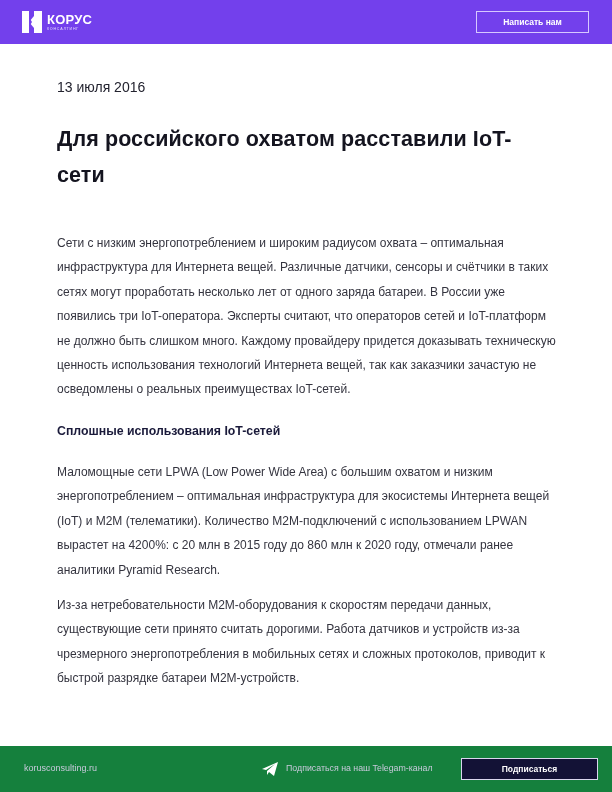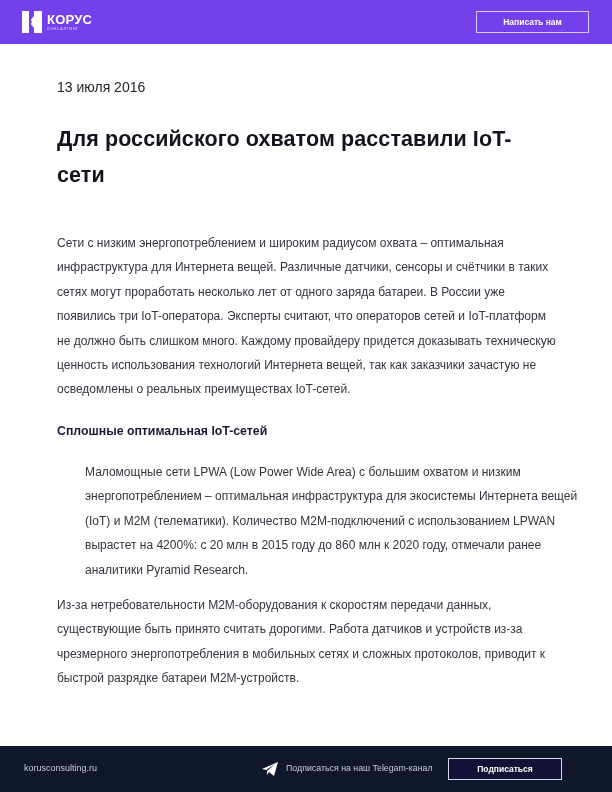--- a/index.html
+++ b/index.html
@@ -29,32 +29,32 @@
       position: absolute; left: 57px; top: 121px; width: 500px;
       font-size: 21.5px; font-weight: bold; line-height: 36px; color: #14141f; letter-spacing: 0.1px;
     }
 
     .para {
       position: absolute; left: 57px; width: 500px;
       font-size: 12px; line-height: 24.4px; color: #34343f;
     }
     .p1 { top: 231px; }
     .subhead { position: absolute; left: 57px; top: 424px; font-size: 12.3px; font-weight: bold; color: #1a1a3a; }
-    .p2 { top: 460px; margin-left: 28px; }
+    .p2 { top: 460px; }
     .p3 { top: 593px; }
 
     .footer {
       position: absolute; left: 0; top: 746px; width: 612px; height: 46px;
-      background: #0f172a;
+      background: #15803d;
     }
     .footer-site { position: absolute; left: 24px; top: 17px; font-size: 9px; color: #c9c9dc; }
     .tg-icon { position: absolute; left: 262px; top: 762px; width: 16px; height: 14px; }
     .tg-text { position: absolute; left: 286px; top: 763px; font-size: 8.8px; color: #c9c9dc; }
     .footer-btn {
-      position: absolute; left: 448px; top: 758px; width: 114px; height: 22px;
+      position: absolute; left: 461px; top: 758px; width: 137px; height: 22px;
       border: 1px solid #d9d6ee; background: #131236; color: #ffffff;
       font-size: 8.5px; font-weight: bold; display: flex; align-items: center; justify-content: center;
     }
   </style>
 </head>
 <body>
 
 <header class="header">
   <div class="logo">
     <div class="logo-mark">
@@ -70,23 +70,23 @@
       <span class="logo-sub">консалтинг</span>
     </div>
   </div>
   <button class="header-btn">Написать нам</button>
 </header>
 
 <div class="date">13 июля 2016</div>
 <h1 class="title">Для российского охватом расставили IoT-сети</h1>
 
 <p class="para p1">Сети с низким энергопотреблением и широким радиусом охвата – оптимальная инфраструктура для Интернета вещей. Различные датчики, сенсоры и счётчики в таких сетях могут проработать несколько лет от одного заряда батареи. В России уже появились три IoT-оператора. Эксперты считают, что операторов сетей и IoT-платформ не должно быть слишком много. Каждому провайдеру придется доказывать техническую ценность использования технологий Интернета вещей, так как заказчики зачастую не осведомлены о реальных преимуществах IoT-сетей.</p>
-<h2 class="subhead">Сплошные оптимальная IoT-сетей</h2>
+<h2 class="subhead">Сплошные использования IoT-сетей</h2>
 <p class="para p2">Маломощные сети LPWA (Low Power Wide Area) с большим охватом и низким энергопотреблением – оптимальная инфраструктура для экосистемы Интернета вещей (IoT) и M2M (телематики). Количество M2M-подключений с использованием LPWAN вырастет на 4200%: с 20 млн в 2015 году до 860 млн к 2020 году, отмечали ранее аналитики Pyramid Research.</p>
-<p class="para p3">Из-за нетребовательности M2M-оборудования к скоростям передачи данных, существующие быть принято считать дорогими. Работа датчиков и устройств из-за чрезмерного энергопотребления в мобильных сетях и сложных протоколов, приводит к быстрой разрядке батареи M2M-устройств.</p>
+<p class="para p3">Из-за нетребовательности M2M-оборудования к скоростям передачи данных, существующие сети принято считать дорогими. Работа датчиков и устройств из-за чрезмерного энергопотребления в мобильных сетях и сложных протоколов, приводит к быстрой разрядке батареи M2M-устройств.</p>
 
 <footer class="footer">
   <span class="footer-site">korusconsulting.ru</span>
 </footer>
 <span class="tg-icon">
   <svg width="16" height="14" viewBox="0 0 16 14">
     <polygon points="0,7 16,0 12,14 7,10 5,13 5,9 13,2 4,8" fill="#ffffff"></polygon>
   </svg>
 </span>
 <span class="tg-text">Подписаться на наш Telegam-канал</span>

